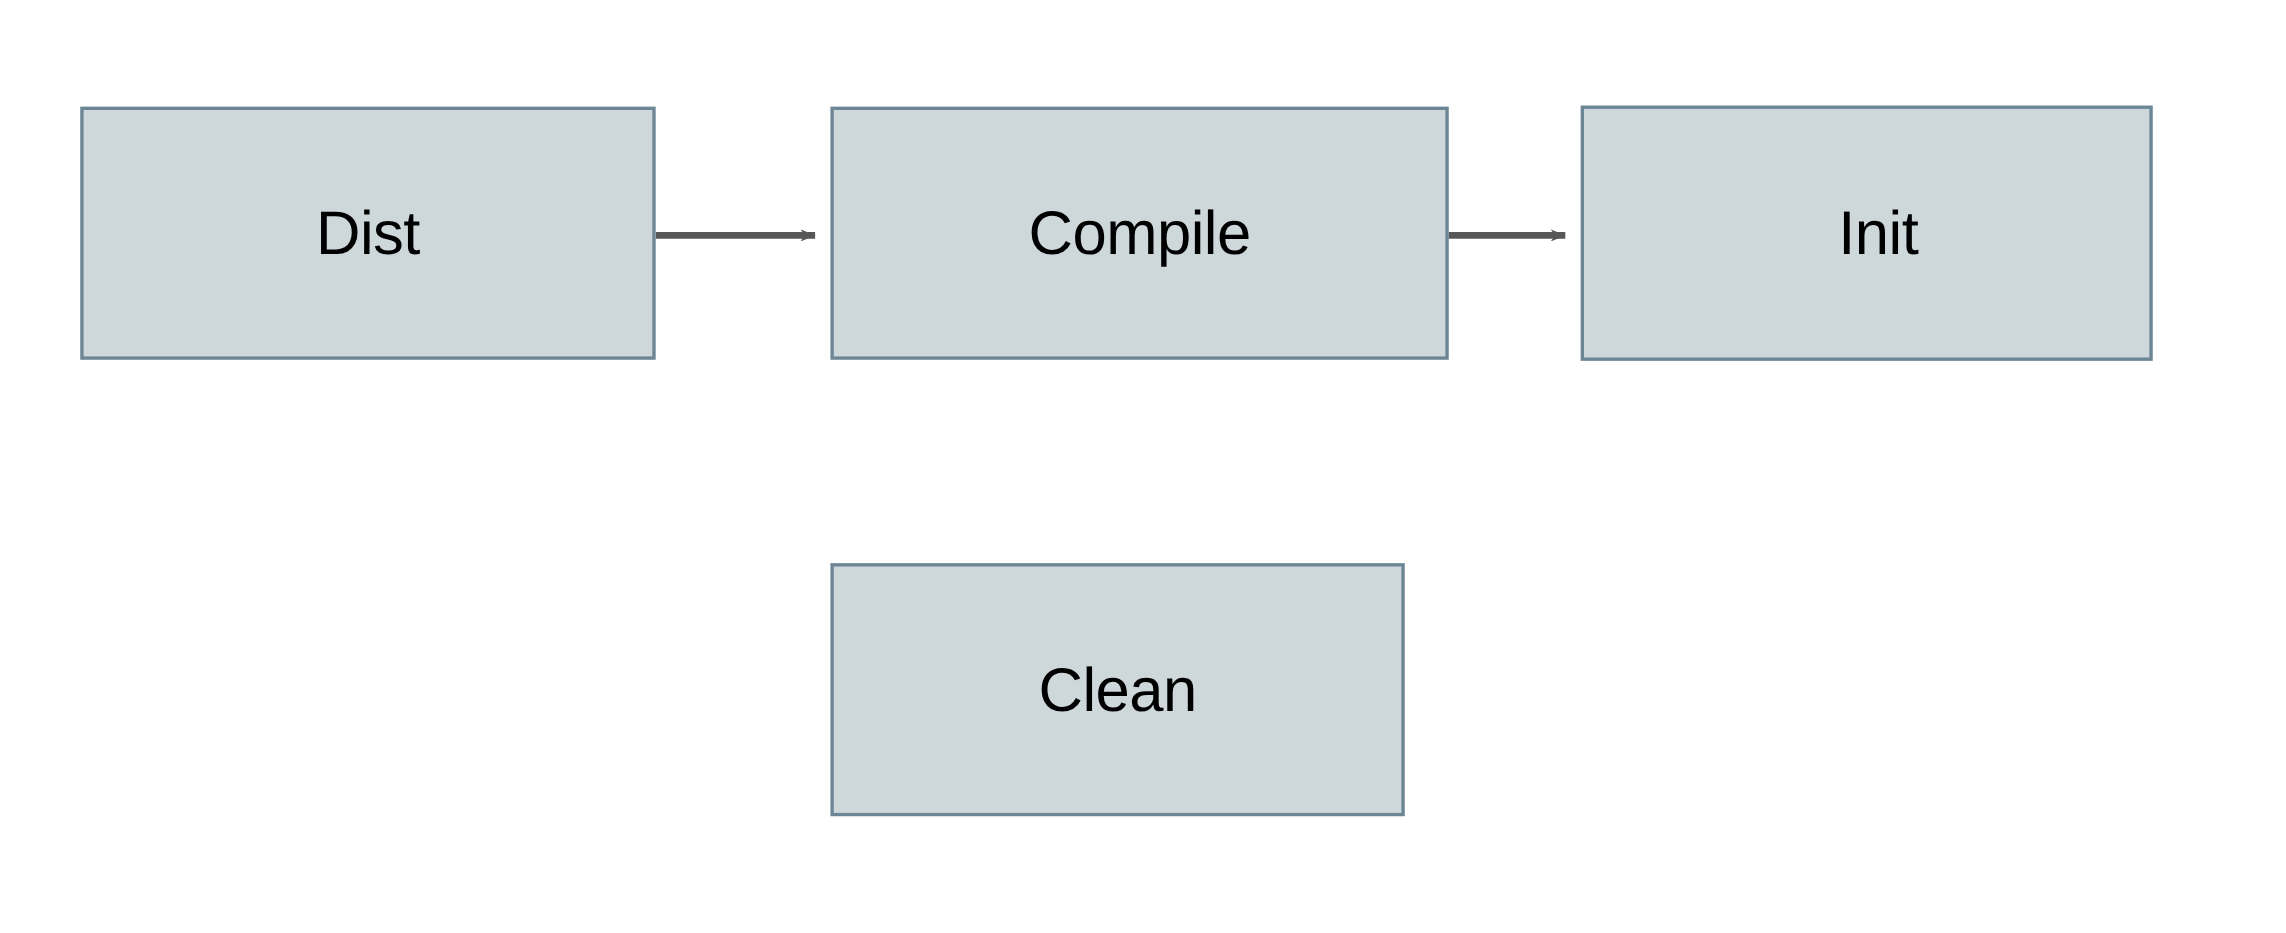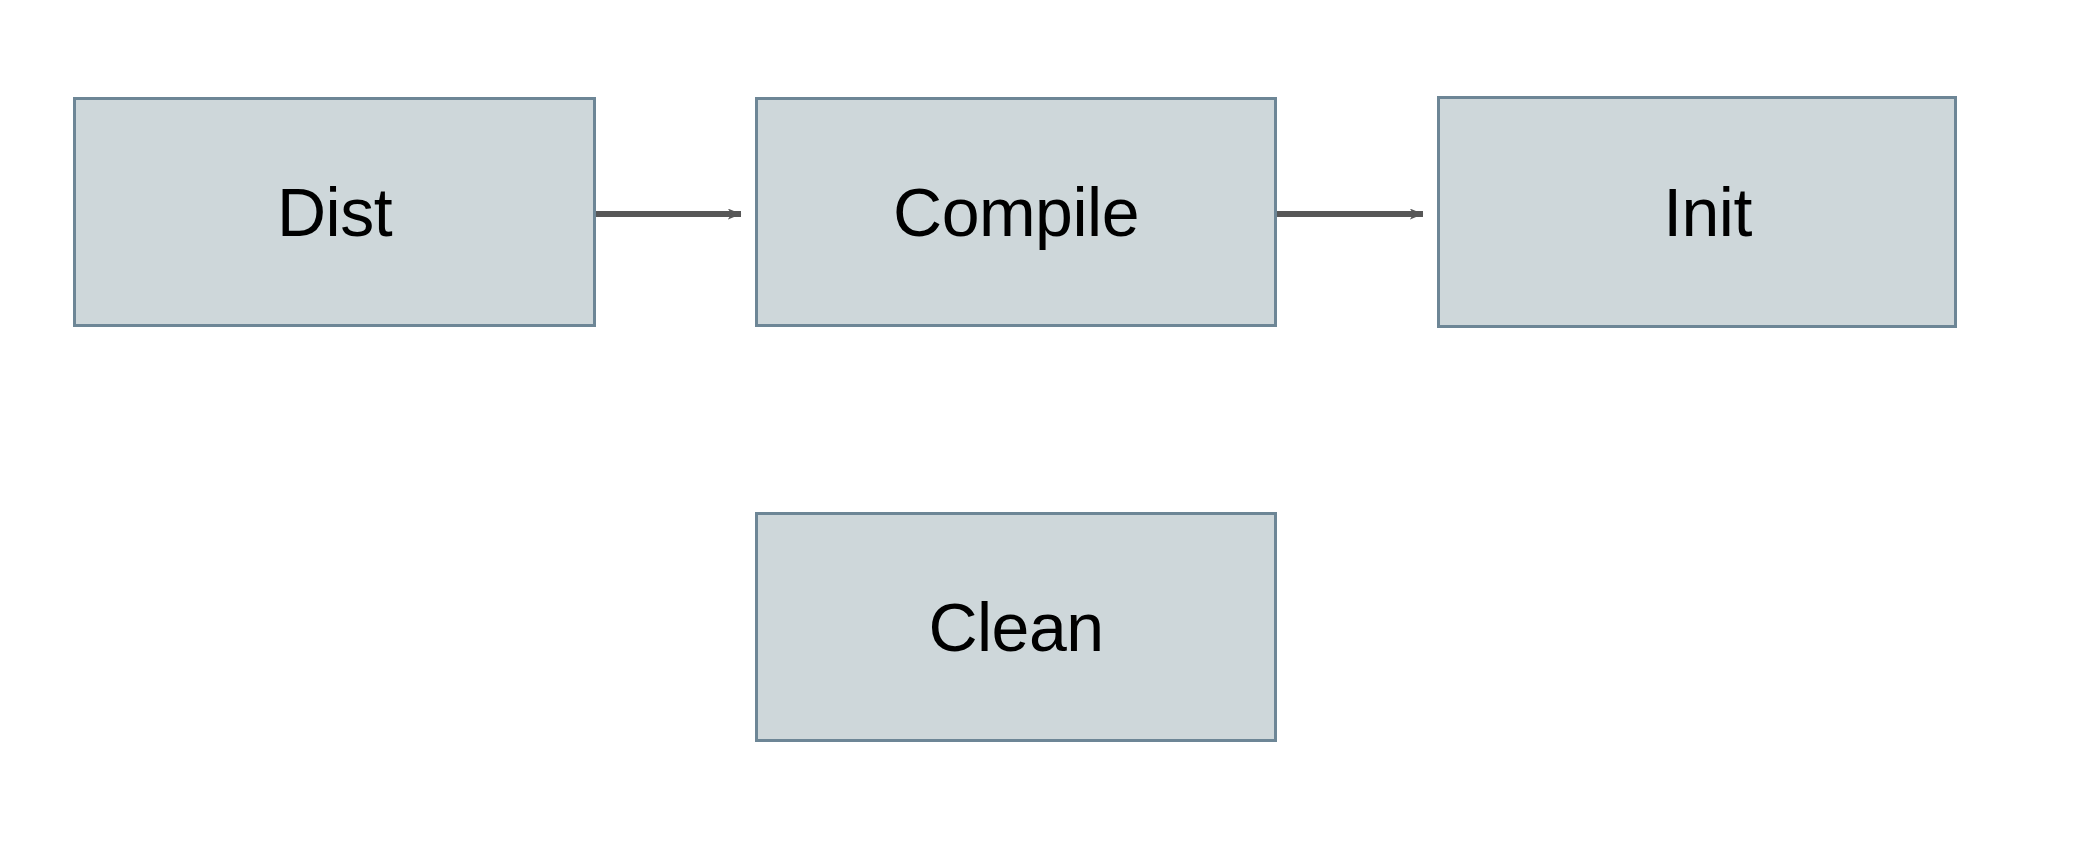--- a/index.html
+++ b/index.html
@@ -22,40 +22,40 @@
     position: absolute;
     box-sizing: border-box;
     background: #ced7da;
     border: 3px solid #6d8696;
     display: flex;
     align-items: center;
     justify-content: center;
   }
   .node-label {
     font-family: "Liberation Sans", sans-serif;
-    font-size: 68px;
+    font-size: 56px;
     line-height: 1;
     font-weight: 400;
     color: #000000;
     letter-spacing: -0.5px;
     white-space: nowrap;
     user-select: none;
   }
   .edge-layer {
     position: absolute;
     left: 0;
     top: 0;
     width: 2078px;
     height: 848px;
     pointer-events: none;
   }
 
   
   #node-dist    { left: 73px;   top: 97px;  width: 523px; height: 230px; }
-  #node-compile { left: 755px;  top: 97px;  width: 522px; height: 230px; }
+  #node-compile { left: 755px;  top: 97px;  width: 562px; height: 230px; }
   #node-init    { left: 1437px; top: 96px;  width: 520px; height: 232px; padding-left: 21px; }
   #node-clean   { left: 755px;  top: 512px; width: 522px; height: 230px; justify-content: center; }
 </style>
 </head>
 <body>
 
 <div id="canvas">
 
   <svg class="edge-layer" viewBox="0 0 2078 848" width="2078" height="848" xmlns="http://www.w3.org/2000/svg">
     <defs>

